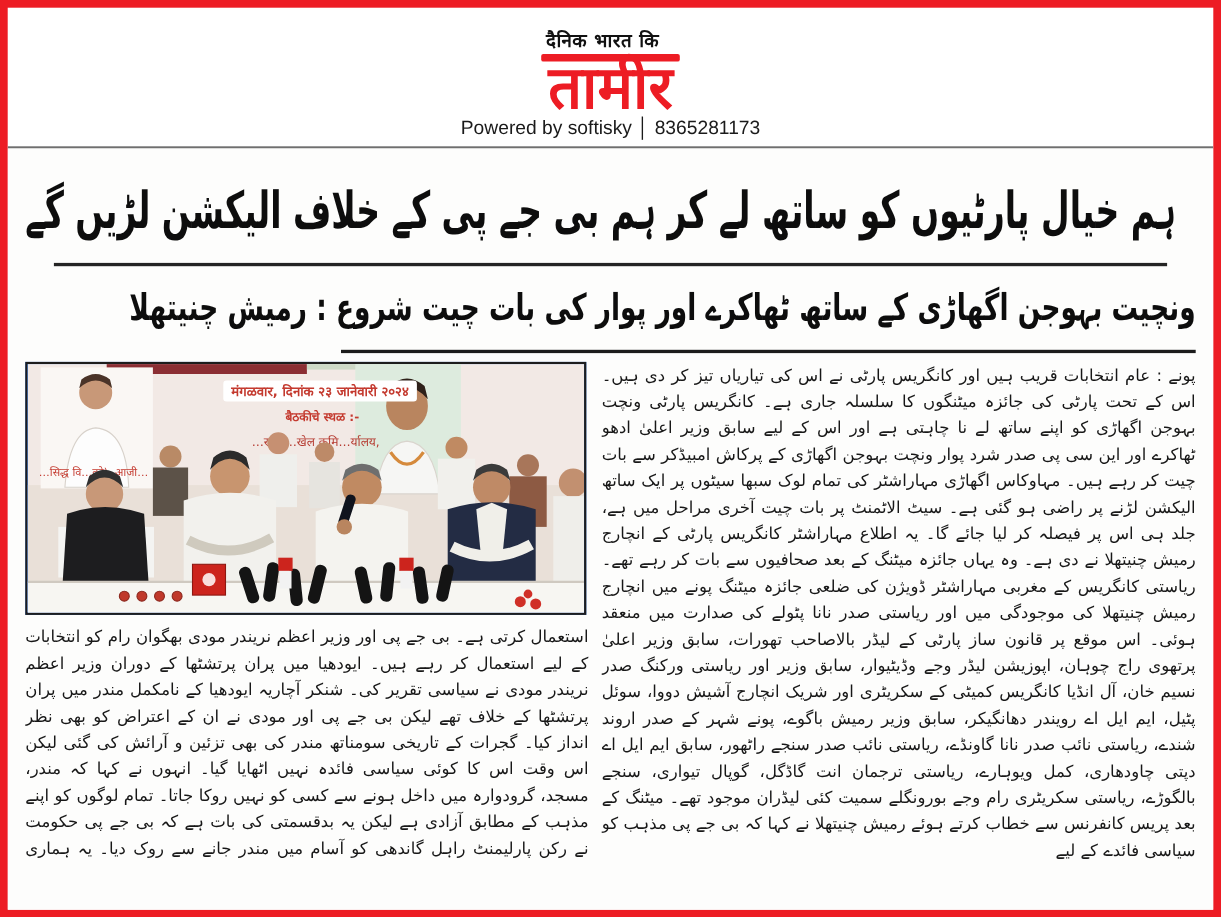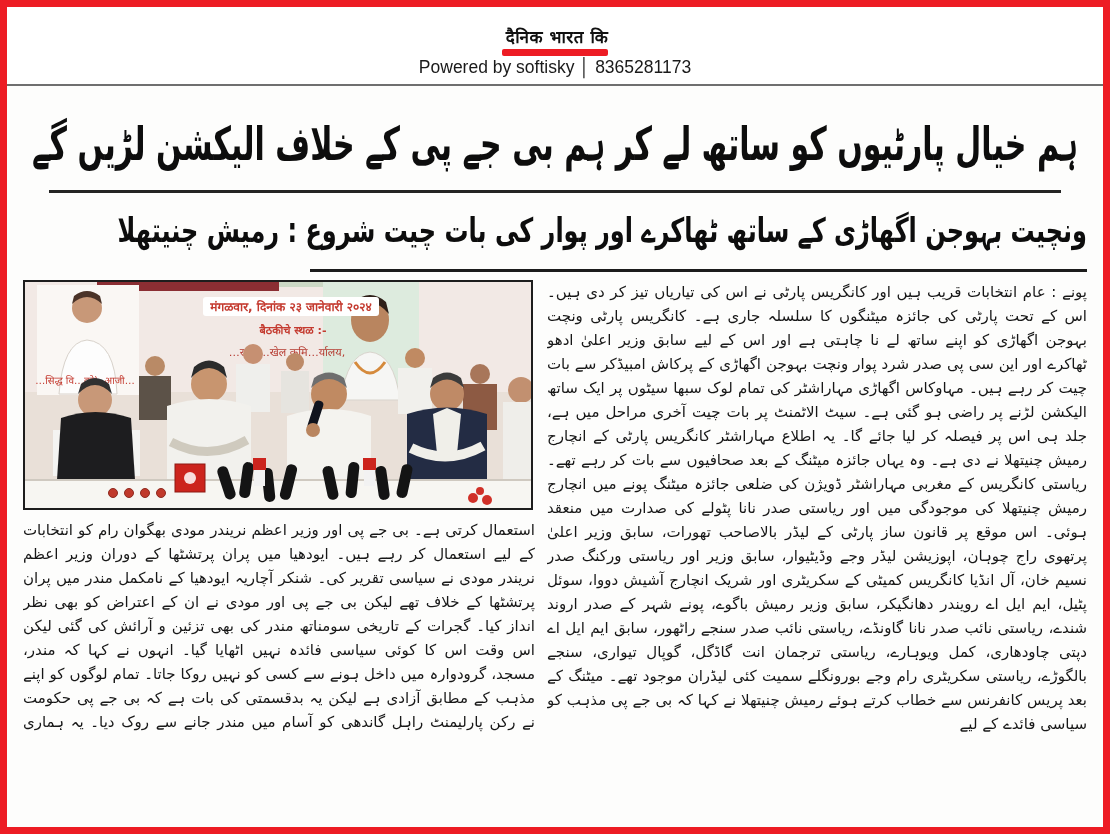--- a/index.html
+++ b/index.html
@@ -30,21 +30,21 @@
   .info-line{
     margin-top:3px;font-size:17.5px;color:#1a1a1a;letter-spacing:.2px;
   }
   .powered-line{
     margin-top:1px;font-size:17.5px;color:#1a1a1a;
   }
   .separator{height:2px;background:#6f6f6f;margin-top:6px;}
   
   .article{padding:10px 16px 0 16px;background:#fdfdfc;height:100%;}
   .headline-main{
-    margin:0;height:94px;display:flex;align-items:center;justify-content:center;
+    margin:0;height:94px;display:flex;align-items:center;justify-content:flex-end;
     overflow:hidden;
   }
   .headline-main span{
     display:inline-block;
     font-family:"DejaVu Sans",sans-serif;
     font-size:30px;font-weight:bold;color:#0d0d0d;
     white-space:nowrap;transform:scaleY(1.55);
   }
   .headline-rule{height:3px;background:#242424;margin:0 26px;}
   .headline-sub{
@@ -77,20 +77,21 @@
 </style>
 </head>
 <body>
 
 <div class="page">
 
   <div class="masthead">
     <div class="logo-block">
       <div class="tagline">दैनिक भारत कि</div>
       <div class="logo-bar"></div>
+      <div class="logo">तामीर</div>
     </div>
     <div class="powered-line">Powered by softisky │ 8365281173</div>
   </div>
 
   <div class="separator"></div>
 
   <div class="article">
 
     <h1 class="headline-main" dir="rtl">
       <span>ہم خیال پارٹیوں کو ساتھ لے کر ہم بی جے پی کے خلاف الیکشن لڑیں گے</span>

